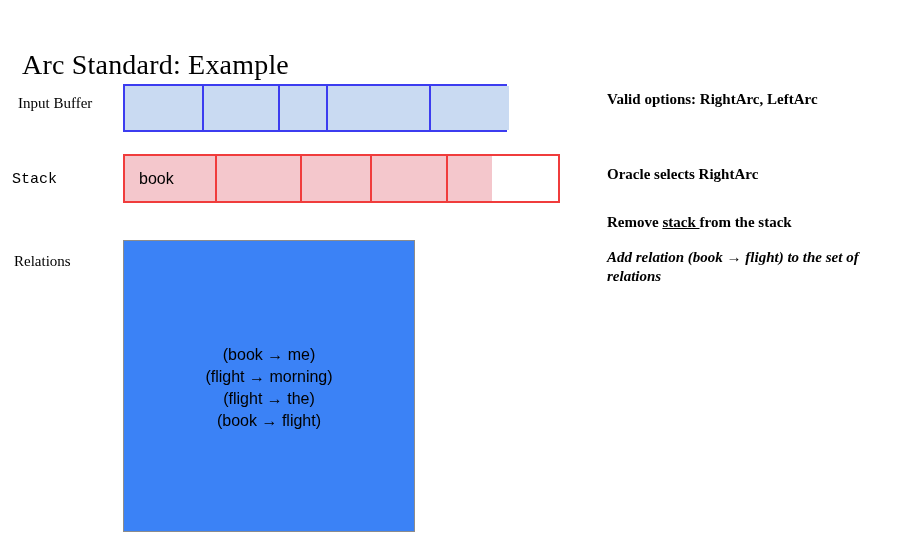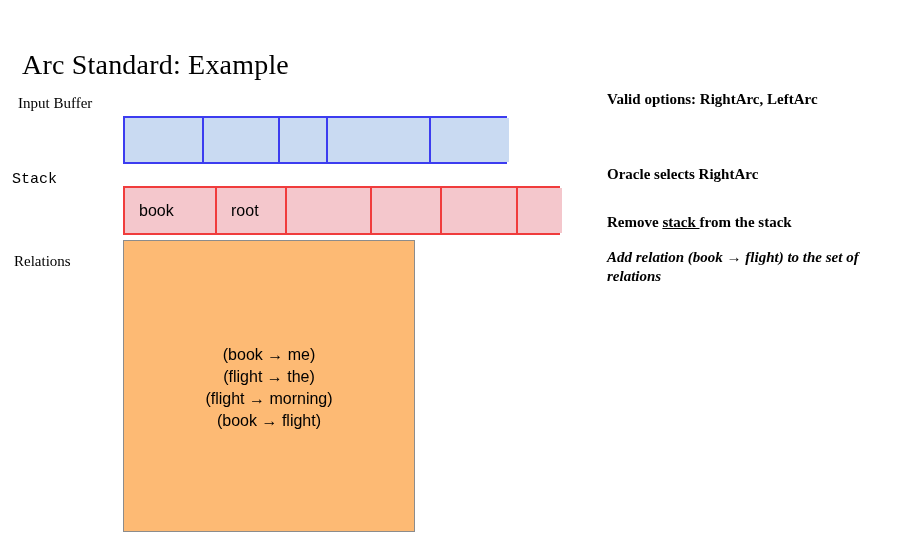--- a/index.html
+++ b/index.html
@@ -39,21 +39,20 @@
   }
   #label-input-buffer { left: 18px;  top: 95px; text-align: center; }
   #label-stack        { left: 12px;  top: 171px; font-family: Liberation Mono, monospace; }
   #label-relations    { left: 14px;  top: 253px; }
 
   
   .strip {
     position: absolute;
     display: flex;
     box-sizing: border-box;
-    margin-top: 32px;
   }
   .cell {
     box-sizing: border-box;
     display: flex;
     align-items: center;
     height: 100%;
     font-family: "Liberation Sans", sans-serif;
     font-size: 16px;
     line-height: 1;
     color: #000000;
@@ -90,21 +89,21 @@
   #stack-strip .cell:last-child { border-right: none; }
 
   
   #relations-box {
     position: absolute;
     left: 123px;
     top: 240px;
     width: 292px;
     height: 292px;
     box-sizing: border-box;
-    background: #fdba74;
+    background: #3b82f6;
     border: 1px solid #8c8c8c;
   }
   #relations-list {
     position: absolute;
     left: 0;
     right: 0;
     top: 103px;
     text-align: center;
     font-family: "Liberation Sans", sans-serif;
     font-size: 16px;
@@ -144,32 +143,31 @@
 <div class="strip" id="input-buffer-strip">
     <div class="cell" style="flex: 0 0 79px;"></div>
     <div class="cell" style="flex: 0 0 76px;"></div>
     <div class="cell" style="flex: 0 0 48px;"></div>
     <div class="cell" style="flex: 0 0 103px;"></div>
     <div class="cell" style="flex: 0 0 78px;"></div>
   </div>
 
 <div class="strip" id="stack-strip">
     <div class="cell" style="flex: 0 0 92px;">book</div>
-    <div class="cell" style="flex: 0 0 70px;">root</div>
     <div class="cell" style="flex: 0 0 85px;"></div>
     <div class="cell" style="flex: 0 0 70px;"></div>
     <div class="cell" style="flex: 0 0 76px;"></div>
     <div class="cell" style="flex: 0 0 44px;"></div>
   </div>
 
 <div id="relations-box">
   <div id="relations-list">
       <div>(book → me)</div>
+      <div>(flight → morning)</div>
       <div>(flight → the)</div>
-      <div>(flight → morning)</div>
       <div>(book → flight)</div>
     </div>
 </div>
 
 <div class="note" id="note-valid-options">Valid options: RightArc, LeftArc</div>
 
 <div class="note" id="note-oracle">Oracle selects RightArc</div>
 
 <div class="note" id="note-remove"><span>Remove </span><span class="underlined">stack </span><span>from the stack</span></div>
 

